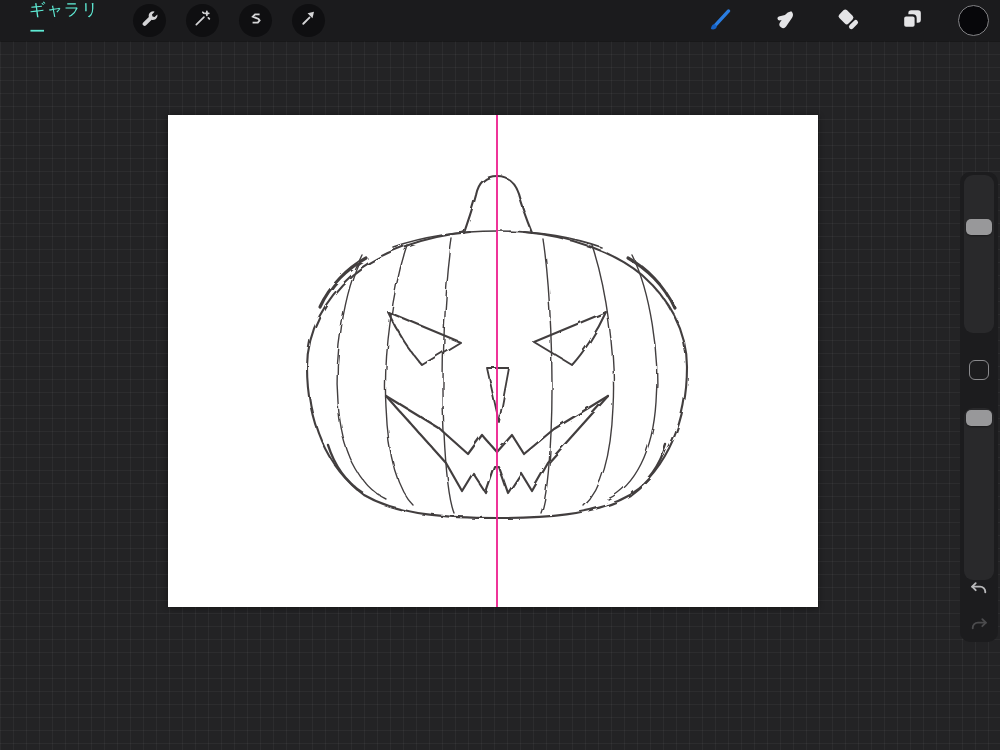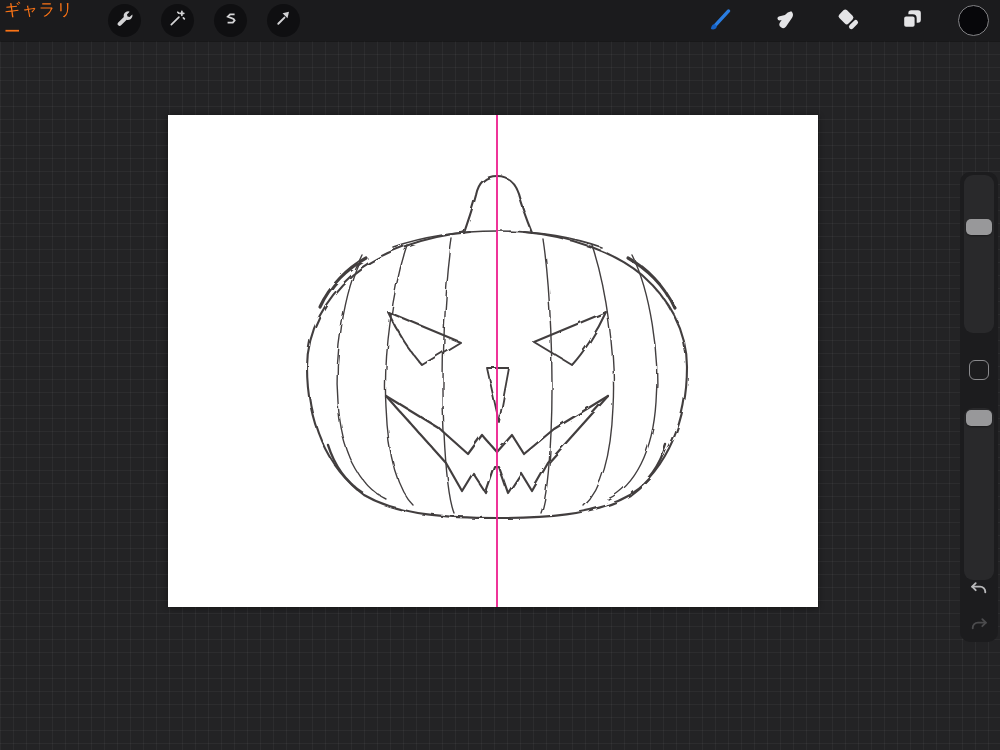--- a/index.html
+++ b/index.html
@@ -15,21 +15,21 @@
     background-position:0 41px;
   }
   
   .toolbar{
     position:absolute;left:0;top:0;width:1000px;height:41px;
     background:#1b1b1d;display:flex;align-items:center;
     box-shadow:0 1px 0 rgba(0,0,0,0.45);
     z-index:5;
   }
   .gallery-label{
-    margin-left:4px;font-size:16.5px;letter-spacing:0.5px;color:#f97316;
+    margin-left:29px;font-size:16.5px;letter-spacing:0.5px;color:#5eead4;
     width:84px;cursor:default;
   }
   .tool-circle{
     width:33px;height:33px;border-radius:50%;background:#0f0f11;
     display:flex;align-items:center;justify-content:center;
     margin-left:20px;flex:0 0 auto;
   }
   .right-cluster{margin-left:auto;display:flex;align-items:center;padding-right:6px;}
   .tool-flat{
     width:36px;height:36px;display:flex;align-items:center;justify-content:center;

